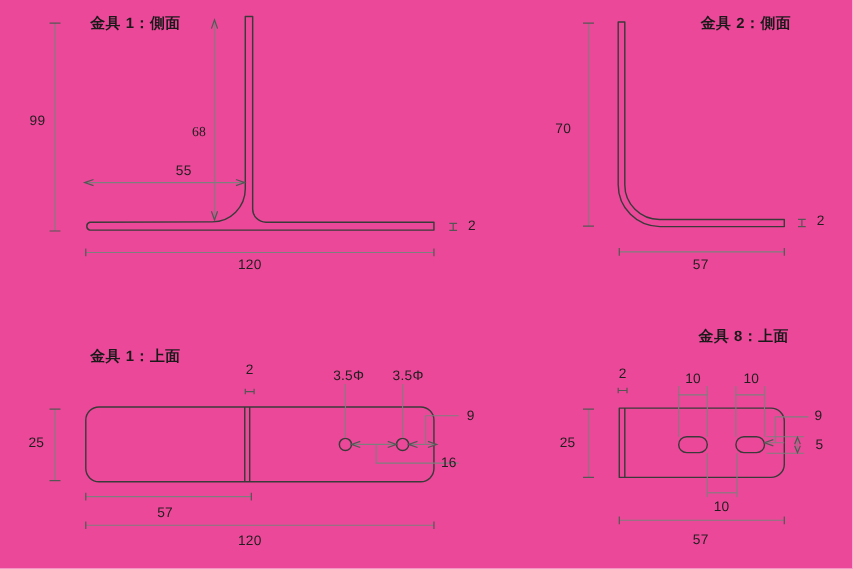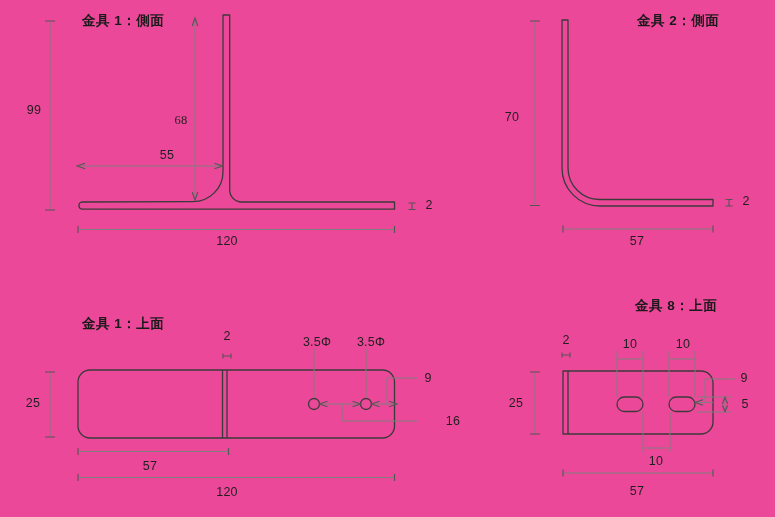--- a/index.html
+++ b/index.html
@@ -137,21 +137,21 @@
   <span class="lbl" style="left:512px;top:117px;">70</span>
   <span class="lbl" style="left:637px;top:241px;">57</span>
   <span class="lbl" style="left:746px;top:201px;">2</span>
 
   <span class="title" style="left:82px;top:317px;text-align:right;">金具 1：上面</span>
   <span class="lbl" style="left:33px;top:403px;">25</span>
   <span class="lbl" style="left:227px;top:336px;">2</span>
   <span class="lbl" style="left:317px;top:342px;">3.5Φ</span>
   <span class="lbl" style="left:371px;top:342px;">3.5Φ</span>
   <span class="lbl" style="left:428px;top:378px;">9</span>
-  <span class="lbl" style="left:453px;top:421px;">16</span>
+  <span class="lbl" style="left:408px;top:421px;">16</span>
   <span class="lbl" style="left:150px;top:466px;">57</span>
   <span class="lbl" style="left:227px;top:492px;">120</span>
 
   <span class="title" style="left:635px;top:299px;">金具 8：上面</span>
   <span class="lbl" style="left:516px;top:403px;">25</span>
   <span class="lbl" style="left:566px;top:340px;">2</span>
   <span class="lbl" style="left:630px;top:344px;">10</span>
   <span class="lbl" style="left:683px;top:344px;">10</span>
   <span class="lbl" style="left:744px;top:378px;">9</span>
   <span class="lbl" style="left:745px;top:404px;">5</span>

